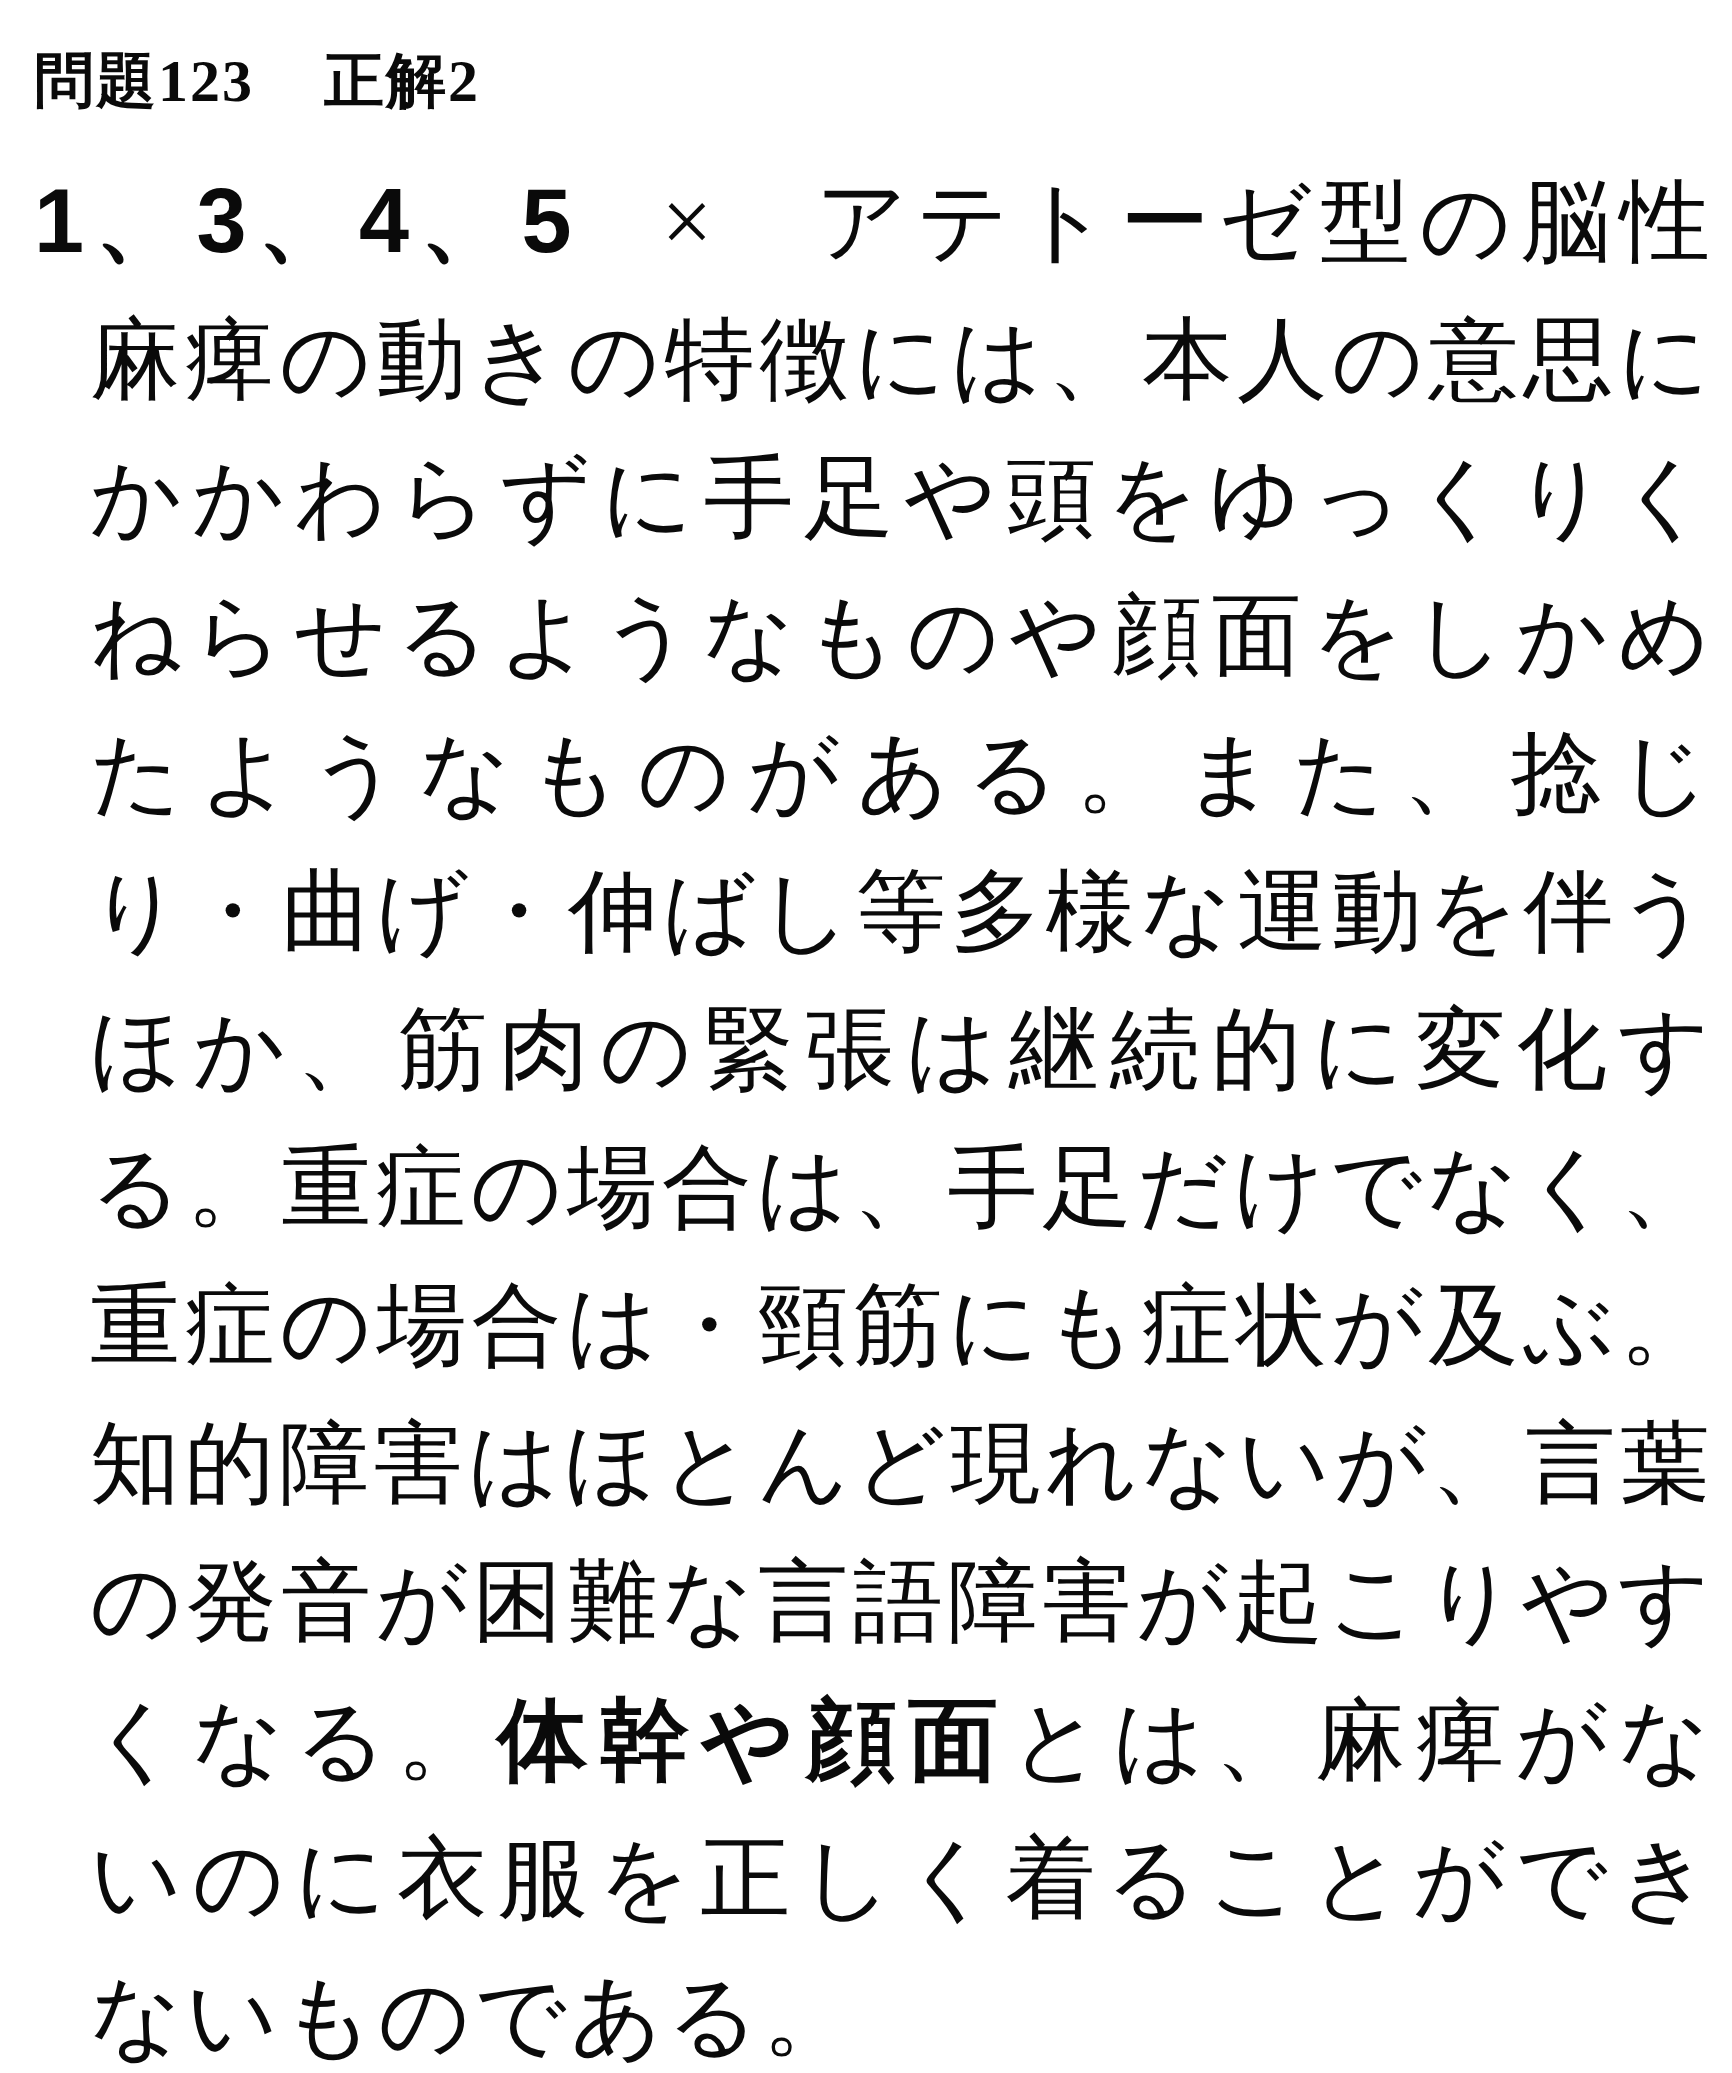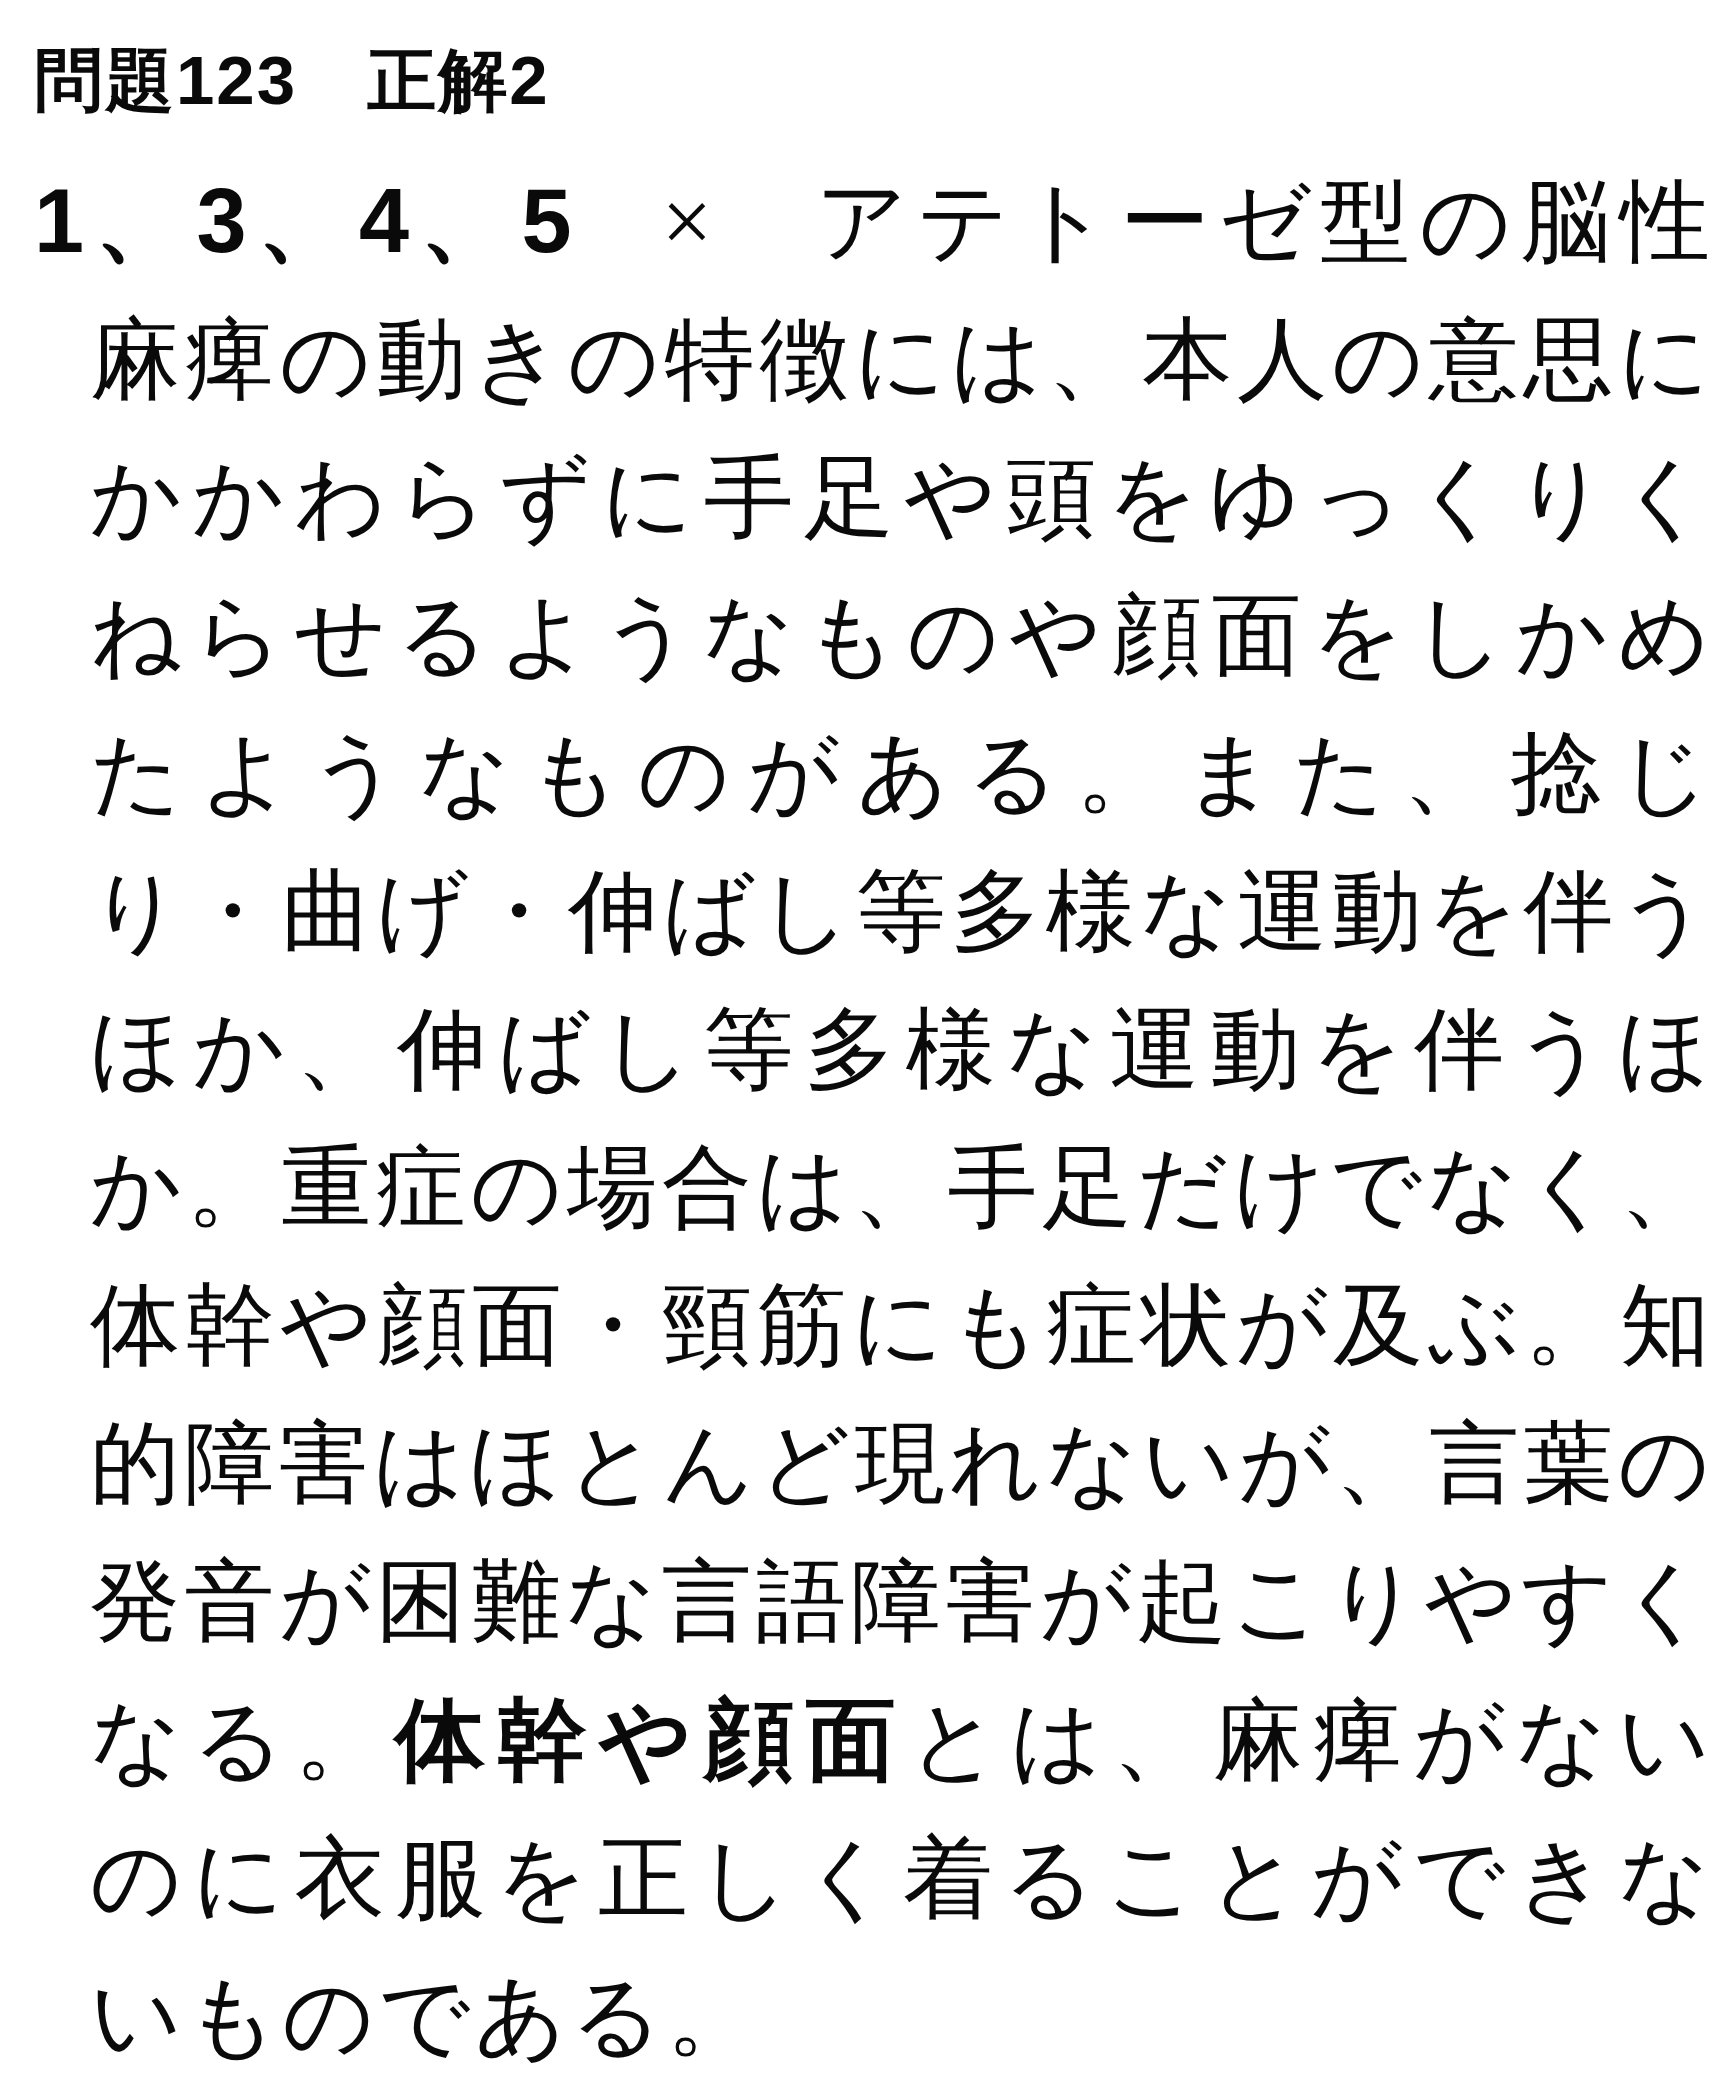--- a/index.html
+++ b/index.html
@@ -15,23 +15,23 @@
   }
   .scan-page {
     box-sizing: border-box;
     width: 1732px;
     height: 2073px;
     padding: 10px 18px 0 34px;
     background: #ffffff;
   }
   
   .answer-heading {
-    font-family: Liberation Sans, sans-serif;
+    font-family: Liberation Serif, serif;
     font-weight: 700;
-    font-size: 69px;
+    font-size: 60px;
     line-height: 142px;
     letter-spacing: 2px;
     white-space: nowrap;
   }
   .answer-heading .gap {
     display: inline-block;
     width: 70px;
   }
   
   .explain-block {
@@ -61,16 +61,16 @@
 <body>
 
 <div class="scan-page">
 
   <div class="answer-heading">
     <span>問題123</span><span class="gap"></span><span>正解2</span>
   </div>
 
   <div class="explain-block">
 
-    <p class="hanging"><span class="gothic-bold after-options">1、3、4、5</span><span class="mark after-mark">×</span><span>アテトーゼ型の脳性麻痺の動きの特徴には、本人の意思にかかわらずに手足や頭をゆっくりくねらせるようなものや顔面をしかめたようなものがある。また、捻じり・曲げ・伸ばし等多様な運動を伴うほか、伸ばし等多様な運動を伴うほか。重症の場合は、手足だけでなく、体幹や顔面・頸筋にも症状が及ぶ。知的障害はほとんど現れないが、言葉の発音が困難な言語障害が起こりやすくなる。</span><span class="gothic-bold">体幹や顔面</span><span>とは、麻痺がないのに衣服を正しく着ることができないものである。</span></p>
+    <p class="hanging"><span class="gothic-bold after-options">1、3、4、5</span><span class="mark after-mark">×</span><span>アテトーゼ型の脳性麻痺の動きの特徴には、本人の意思にかかわらずに手足や頭をゆっくりくねらせるようなものや顔面をしかめたようなものがある。また、捻じり・曲げ・伸ばし等多様な運動を伴うほか、筋肉の緊張は継続的に変化する。重症の場合は、手足だけでなく、重症の場合は・頸筋にも症状が及ぶ。知的障害はほとんど現れないが、言葉の発音が困難な言語障害が起こりやすくなる。</span><span class="gothic-bold">体幹や顔面</span><span>とは、麻痺がないのに衣服を正しく着ることができないものである。</span></p>
 
   </div>
 </div>
 
 </body></html>

